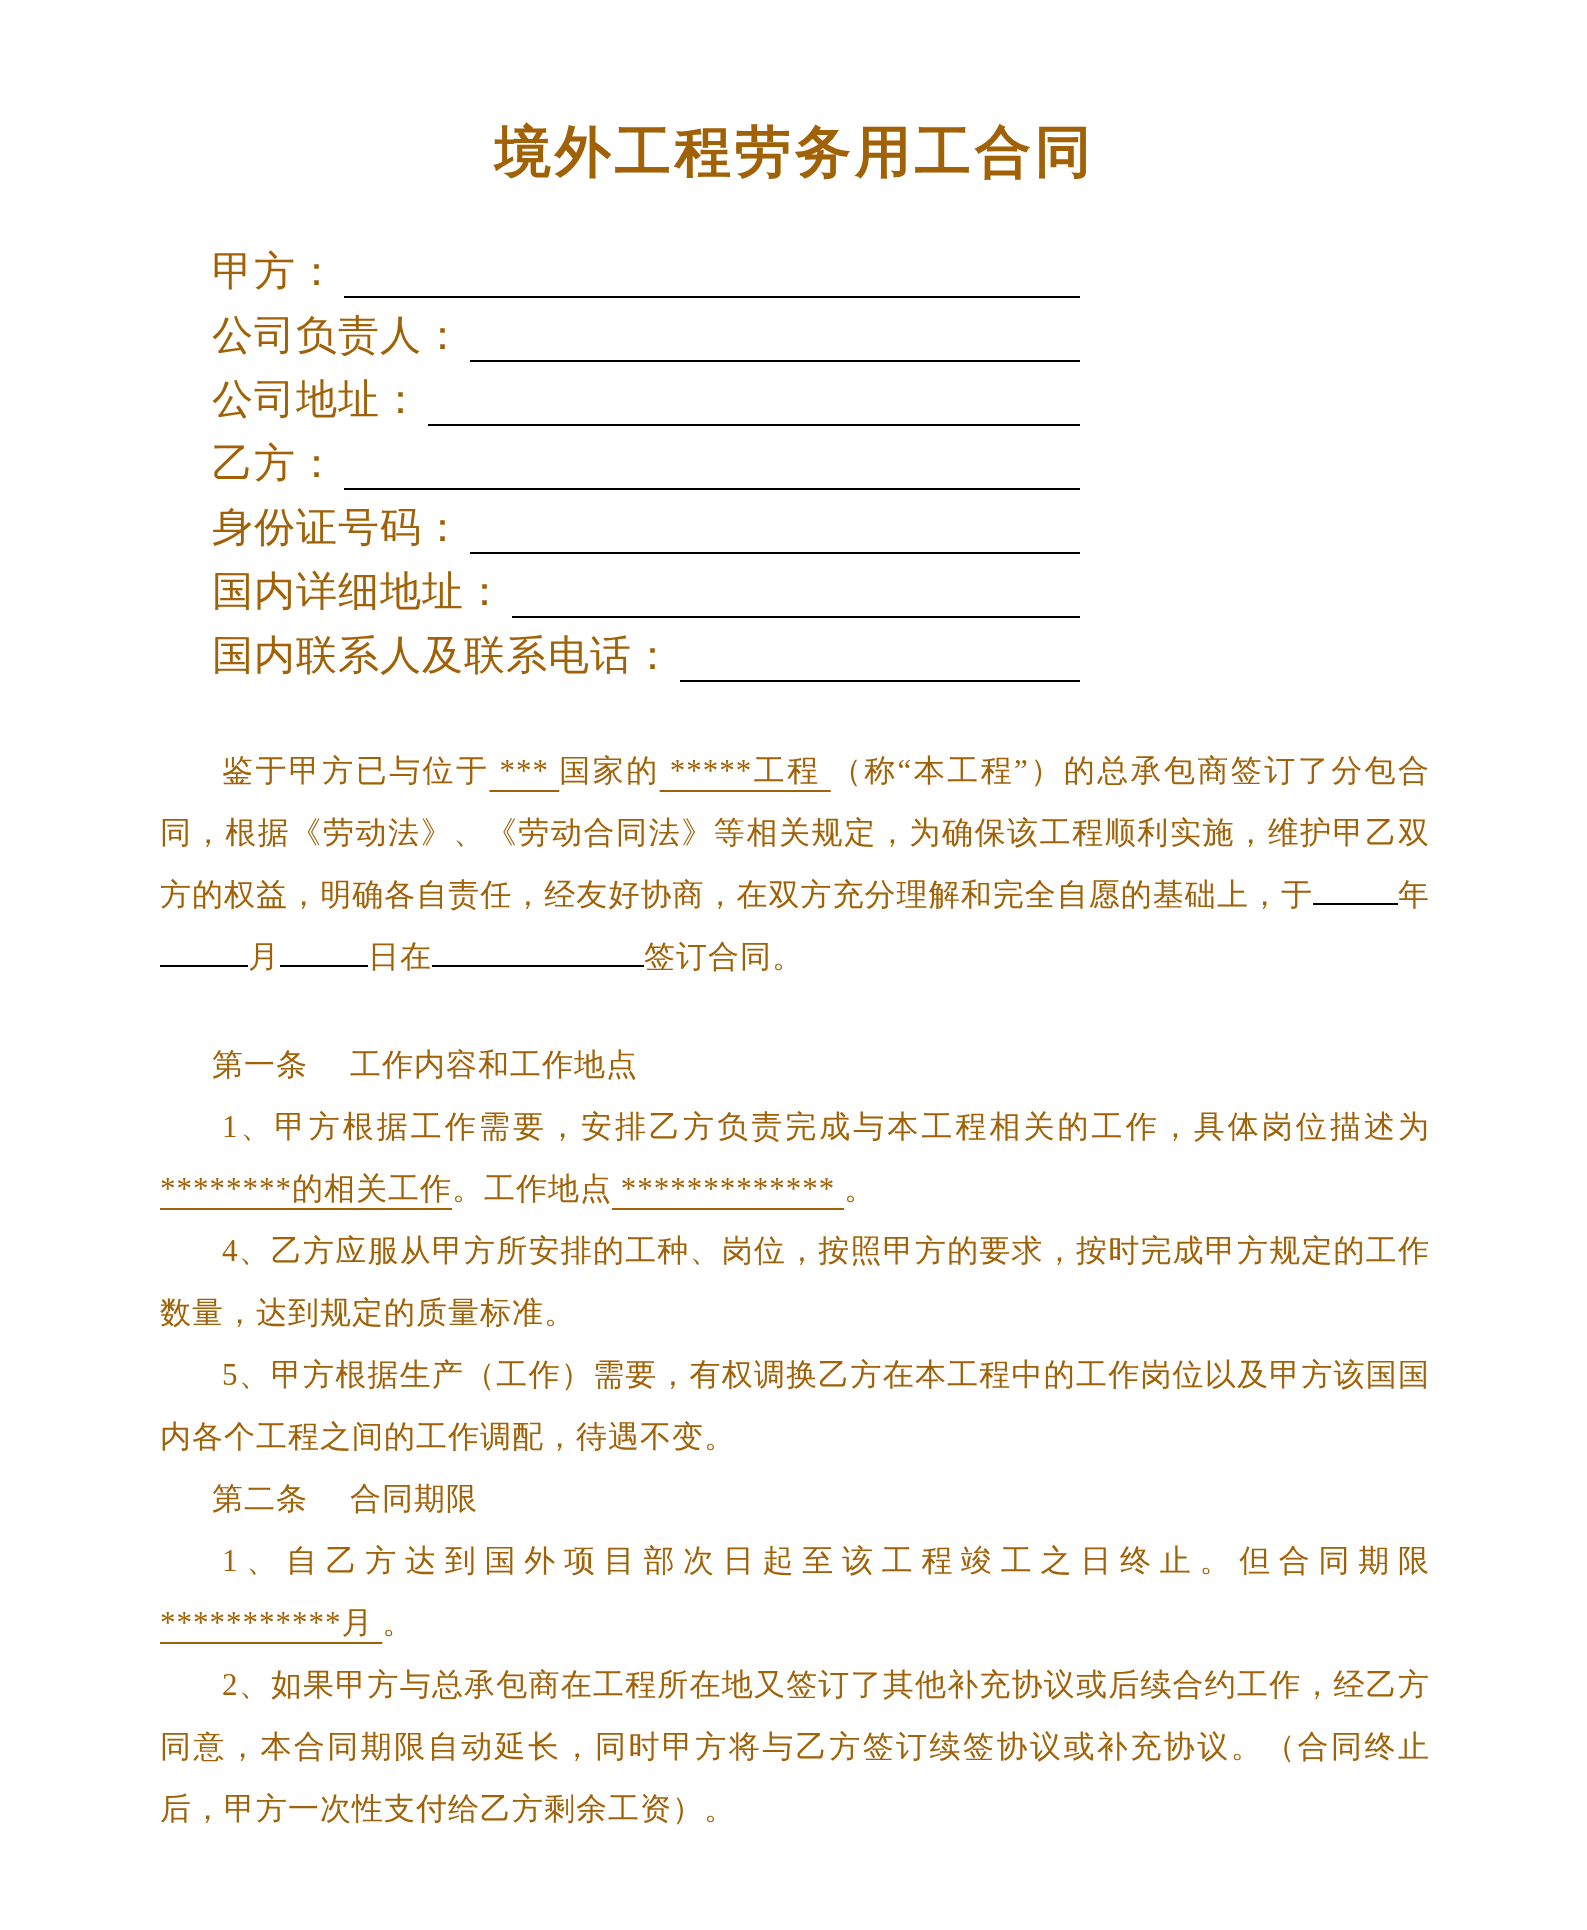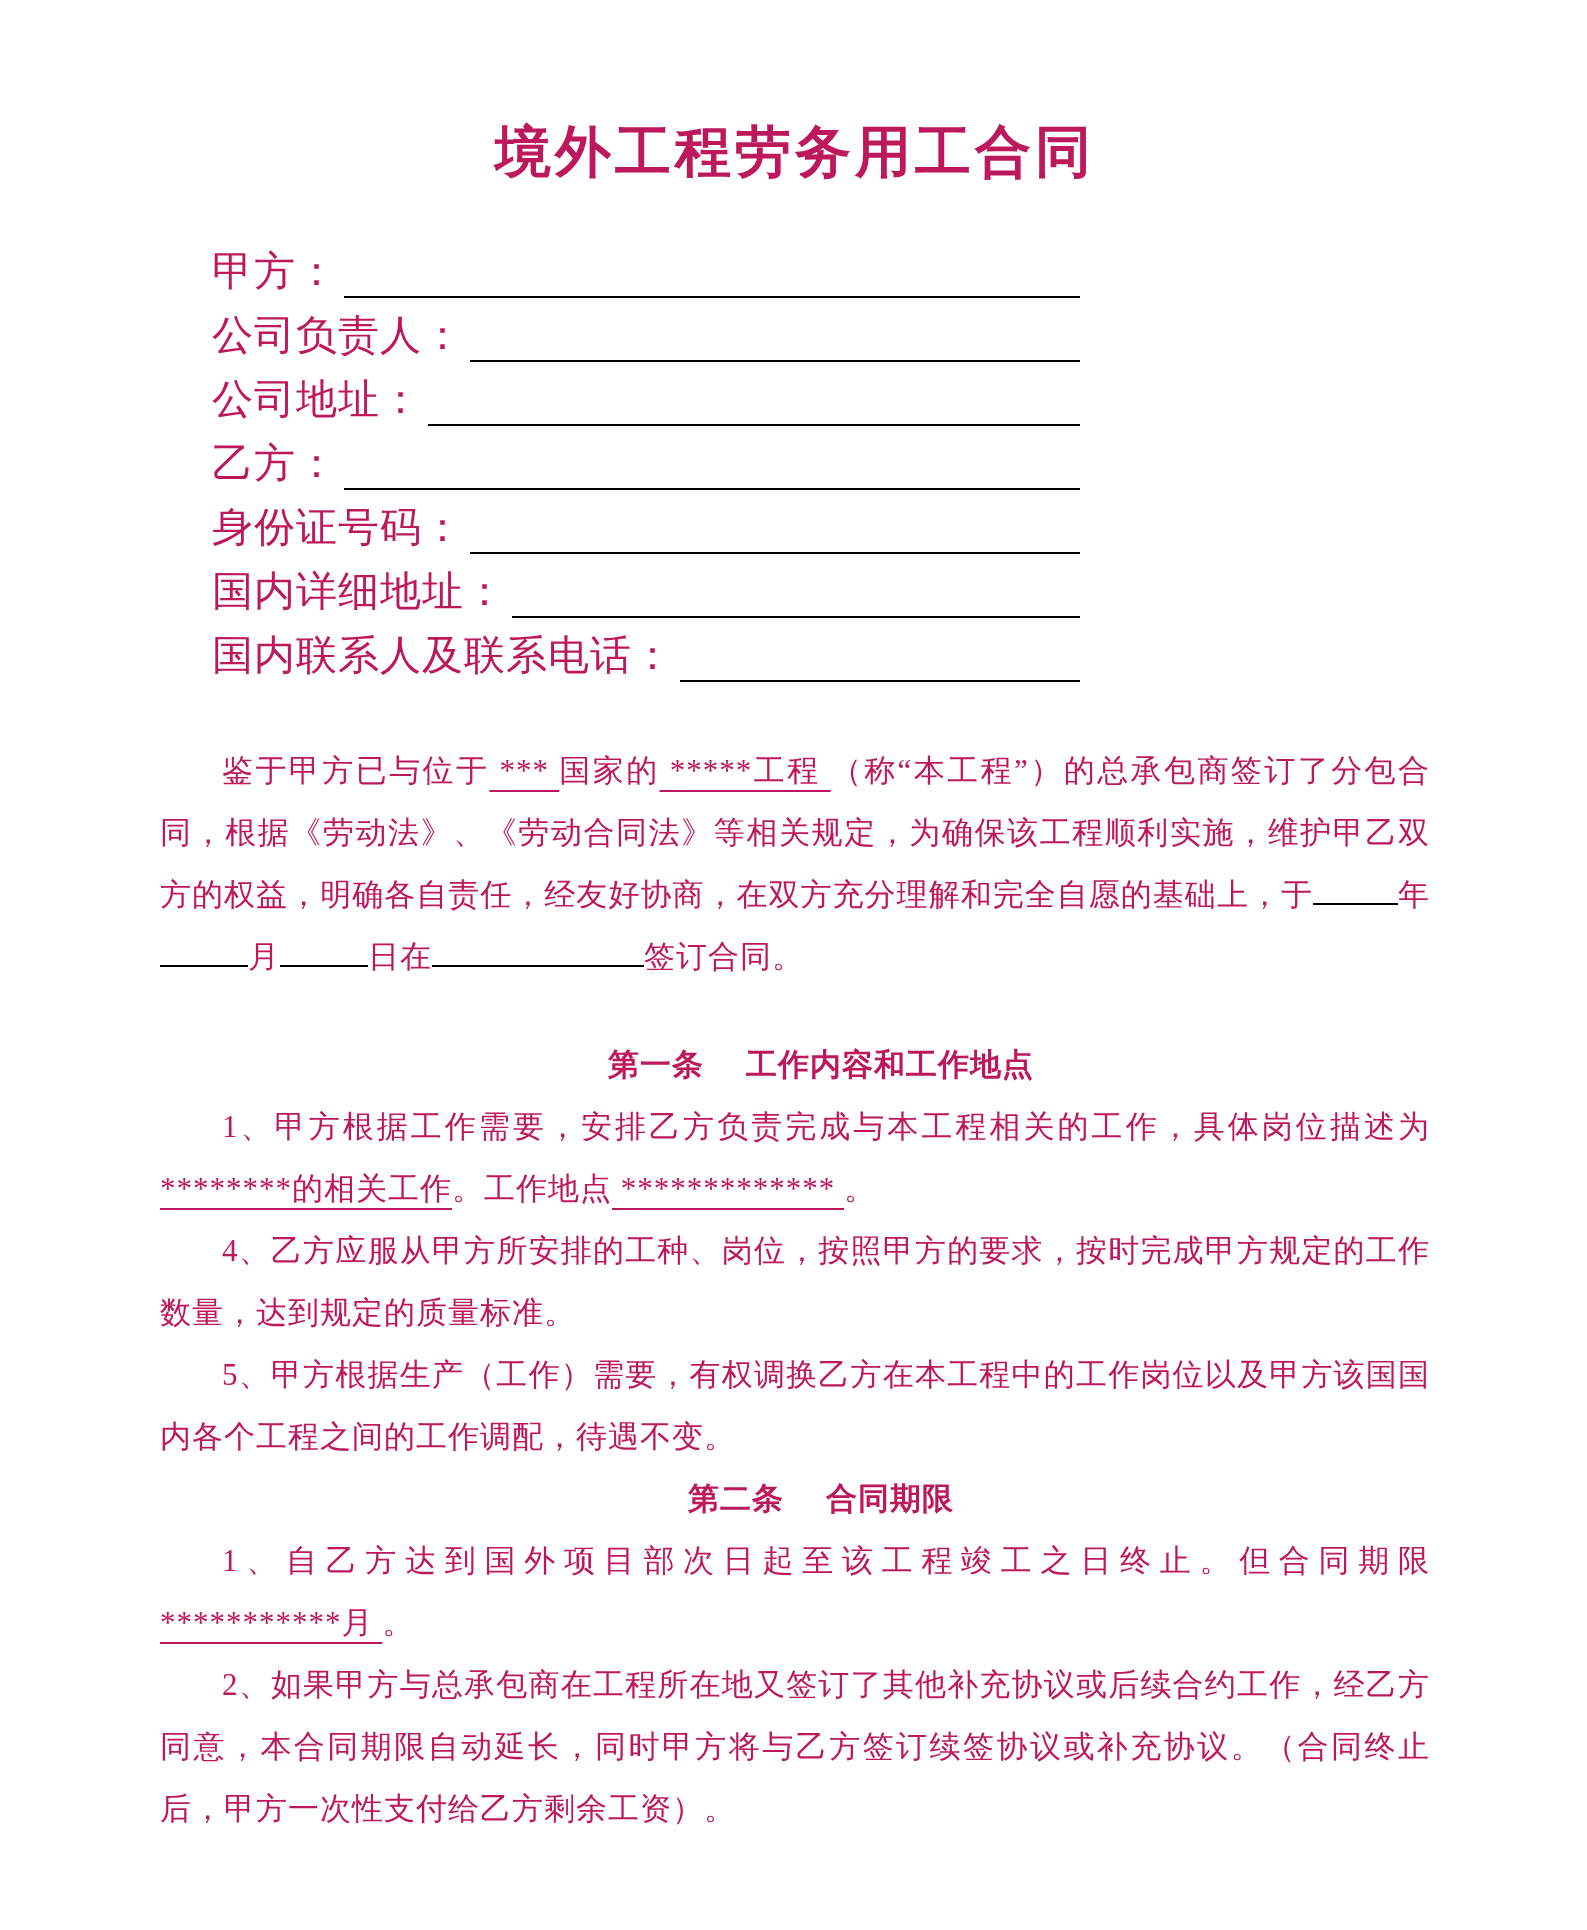--- a/index.html
+++ b/index.html
@@ -1,19 +1,19 @@
 <!DOCTYPE html>
 <html><head>
 <meta charset="utf-8">
 <style>
   html,body{margin:0;padding:0;background:#ffffff;}
   .page{
     position:relative;
     width:1587px;height:1930px;
-    background:#ffffff;color:#be185d;
+    background:#ffffff;color:#a16207;
     font-family:"Liberation Serif","DejaVu Serif",serif;
     box-sizing:border-box;
     padding:118px 157px 0 160px;
     overflow:hidden;
   }
   .title{
     margin:0;
     font-size:56px;line-height:68px;
     font-weight:bold;
     text-align:center;
@@ -35,21 +35,21 @@
   }
   
   .paragraphs{margin-top:58px;}
   .para{
     font-size:31px;line-height:62px;
     letter-spacing:1px;
     text-align:justify;
     text-indent:62px;
   }
   .paragraphs .para:nth-child(2){margin-top:46px;}
-  .para.heading{font-weight:bold;text-align:center;text-indent:52px;}
+  .para.heading{font-weight:normal;text-align:left;text-indent:52px;}
   .h-title{margin-left:42px;}
   .seg-u{
     text-decoration:underline;
     text-underline-offset:9px;
     text-decoration-thickness:1.5px;
   }
   .nw{white-space:nowrap;}
   .blank{
     display:inline-block;
     border-bottom:2px solid #000;

